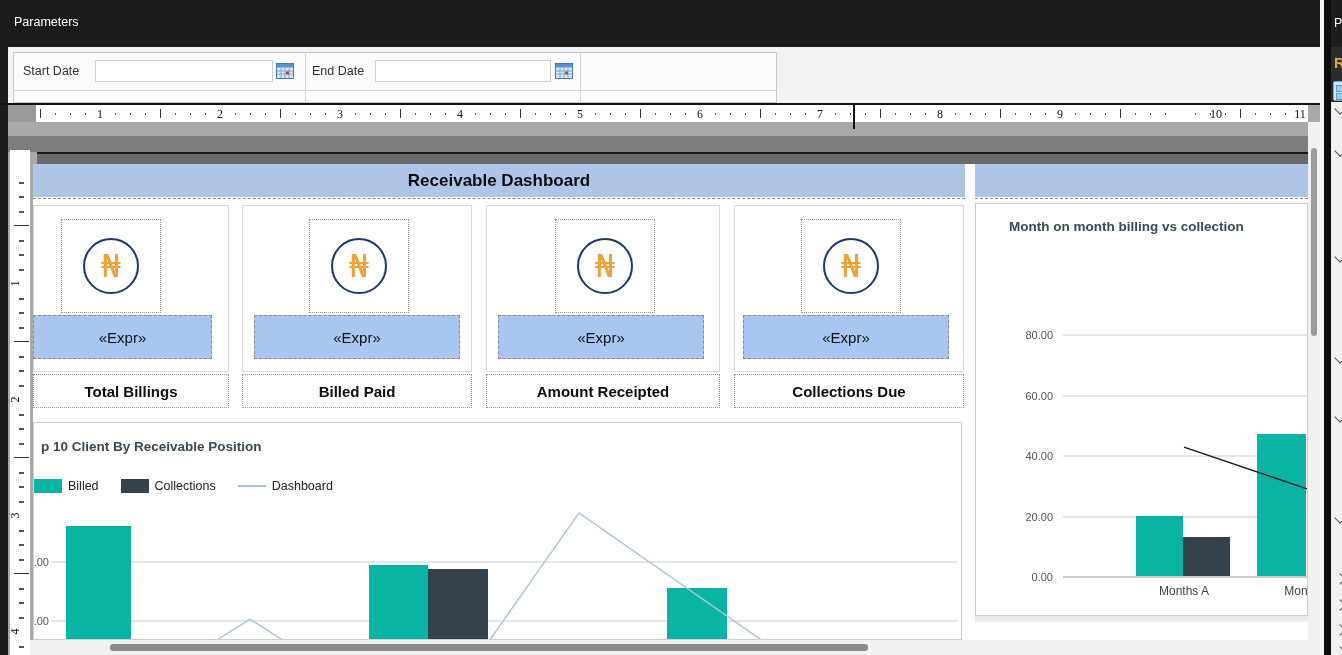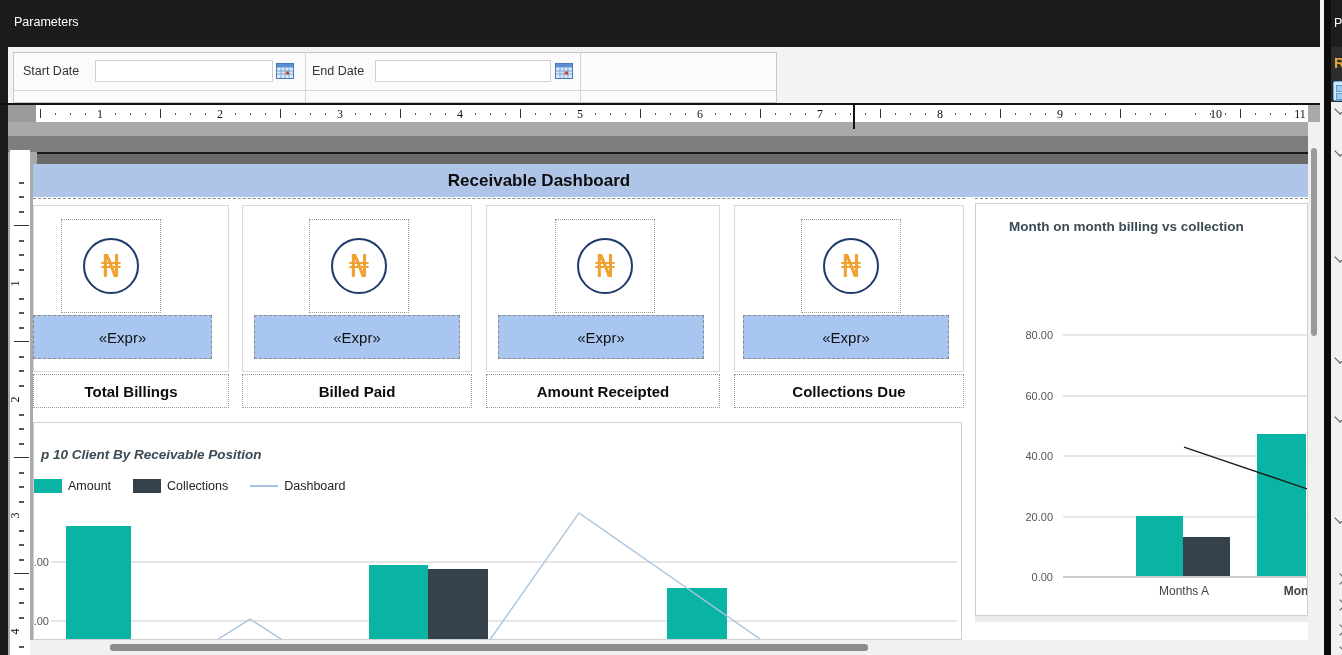--- a/index.html
+++ b/index.html
@@ -28,21 +28,21 @@
   .ruler-marker{left:853px;top:105px;width:2px;height:24px;background:#111;}
   .vruler{left:10px;top:150px;width:20px;height:505px;background:#fff;}
   .vnum{left:2px;font-size:12px;font-family:"Liberation Serif",serif;color:#111;transform:rotate(-90deg);}
   .vtick-long{left:4px;width:15px;height:1px;background:#333;}
   .vtick-short{left:9px;width:5px;height:2px;background:#555;}
   
   .band-mid{left:8px;top:136px;width:1312px;height:16px;background:#7d7d7d;}
   .band-line{left:37px;top:152px;width:1271px;height:2px;background:#1a1a1a;}
   .band-dark{left:37px;top:154px;width:1271px;height:10px;background:#6a6a6a;}
   .page{left:33px;top:164px;width:1275px;height:476px;background:#fff;}
-  .titlebar{top:164px;height:33px;background:#aec5e8;display:flex;align-items:center;justify-content:center;padding-left:40px;}
+  .titlebar{top:164px;height:33px;background:#aec5e8;display:flex;align-items:center;justify-content:center;}
   .titlebar-text{font-weight:bold;font-size:17px;color:#0d0d0d;}
   .dashline{height:0;border-top:1px dashed #8a8a8a;}
   
   .card{top:205px;height:167px;background:#fff;border:1px solid #d9d9d9;box-sizing:border-box;}
   .iconbox{position:absolute;top:13px;width:98px;height:92px;border:1px dotted #9a9a9a;
            display:flex;align-items:center;justify-content:center;background:#fff;}
   .naira-circle{width:56px;height:56px;border:2.5px solid #1f3a6a;border-radius:50%;
                 display:flex;align-items:center;justify-content:center;box-sizing:border-box;}
   .naira{color:#f0a232;font-size:32px;line-height:1;font-family:"DejaVu Sans",sans-serif;}
   .exprbox{top:315px;height:44px;background:#a8c6f0;border:1px dashed #8a8a8a;box-sizing:border-box;
@@ -306,25 +306,25 @@
           <div class="naira-circle" style="">
             <div class="naira" style="">₦</div>
           </div>
         </div>
       </div>
       <div class="abs exprbox" style="left:743px;width:206px;">«Expr»</div>
       <div class="abs cardlabel" style="left:734px;width:230px;">Collections Due</div>
     </div>
 
   <div class="abs chartblock" id="chartL" style="left:33px;top:422px;width:929px;height:218px;">
-    <div class="charttitle" style="left:7px;top:24px;font-style:italic;">p 10 Client By Receivable Position</div>
+    <div class="charttitle" style="left:7px;top:16px;">p 10 Client By Receivable Position</div>
     <div class="legend" id="legendL" style="left:0px;top:56px;">
         <div class="lg-item" style="">
           <div class="lg-swatch" style="background:#0ab4a4;"></div>
-          <div style="">Amount</div>
+          <div style="">Billed</div>
         </div>
         <div class="lg-item" style="">
           <div class="lg-swatch" style="background:#35414b;"></div>
           <div style="">Collections</div>
         </div>
         <div class="lg-item" style="">
           <div class="lg-line" style="background:#aac4de;"></div>
           <div style="">Dashboard</div>
         </div>
       </div>
@@ -354,21 +354,21 @@
         <div class="gridline" style="left:87px;top:251px;width:244px;"></div>
         <div class="ylab" style="left:43px;top:252px;width:34px;">40.00</div>
         <div class="gridline" style="left:87px;top:190.5px;width:244px;"></div>
         <div class="ylab" style="left:43px;top:191.5px;width:34px;">60.00</div>
         <div class="gridline" style="left:87px;top:130px;width:244px;"></div>
         <div class="ylab" style="left:43px;top:131px;width:34px;">80.00</div>
         <div class="bar" style="left:160px;top:311.5px;width:47px;height:60.5px;background:#0ab4a4;"></div>
         <div class="bar" style="left:207px;top:332.67499999999995px;width:47px;height:39.325000000000045px;background:#35414b;"></div>
         <div class="bar" style="left:281px;top:229.82500000000005px;width:49px;height:142.17499999999995px;background:#0ab4a4;"></div>
         <div class="xlab" style="left:208px;top:380px;">Months A</div>
-        <div class="xlab" style="left:320px;top:380px;font-weight:bold;">Mon</div>
+        <div class="xlab" style="left:320px;top:380px;">Mon</div>
         <svg class="chart-svg" width="331" height="411">
           <polyline points="208,243.135 331,284.88" fill="none" stroke="#1a1a1a" stroke-width="1.4"></polyline>
         </svg>
       </div>
   </div>
   <div class="abs" style="left:975px;top:616px;width:333px;height:6px;background:#ececec;"></div>
 
   <div class="abs hscroll"></div>
   <div class="abs hthumb"></div>
   <div class="abs vscroll"></div>

